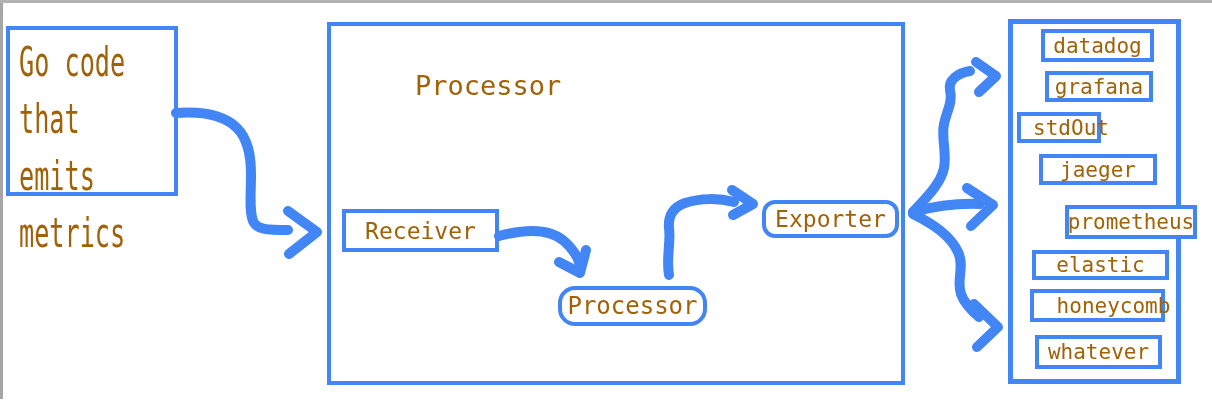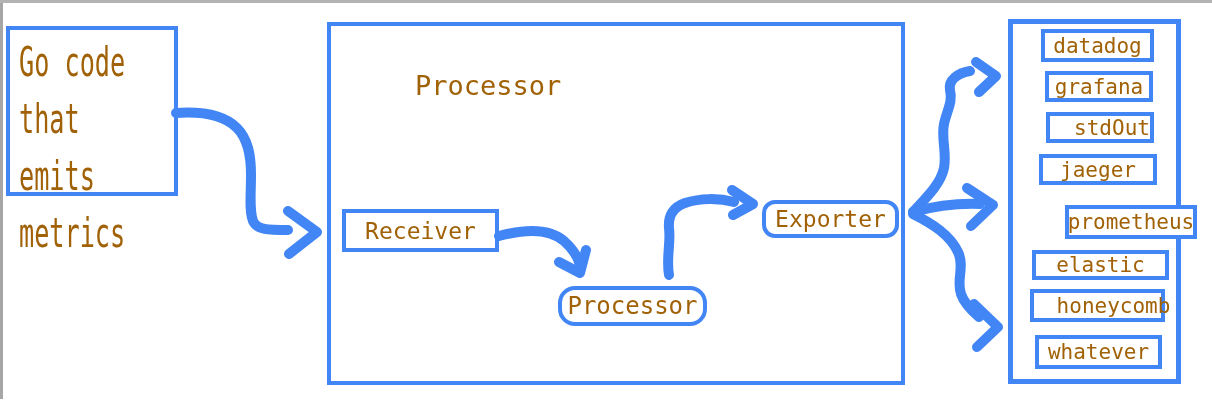--- a/index.html
+++ b/index.html
@@ -65,21 +65,21 @@
     <span>Exporter</span>
   </div>
 
   <div class="bluebox dest-outer"></div>
   <div class="bluebox node dest" style="left:1041px;top:29px;width:113px;height:33px;">
     <span>datadog</span>
   </div>
   <div class="bluebox node dest" style="left:1045px;top:71px;width:108px;height:31px;">
     <span>grafana</span>
   </div>
-  <div class="bluebox node dest" style="left:1046px;top:112px;width:108px;height:31px;padding-left:24px;">
+  <div class="bluebox node dest" style="left:1017px;top:112px;width:84px;height:31px;padding-left:24px;">
     <span>stdOut</span>
   </div>
   <div class="bluebox node dest" style="left:1039px;top:154px;width:118px;height:31px;">
     <span>jaeger</span>
   </div>
   <div class="bluebox node dest" style="left:1065px;top:205px;width:132px;height:34px;">
     <span>prometheus</span>
   </div>
   <div class="bluebox node dest" style="left:1032px;top:250px;width:137px;height:30px;">
     <span>elastic</span>

